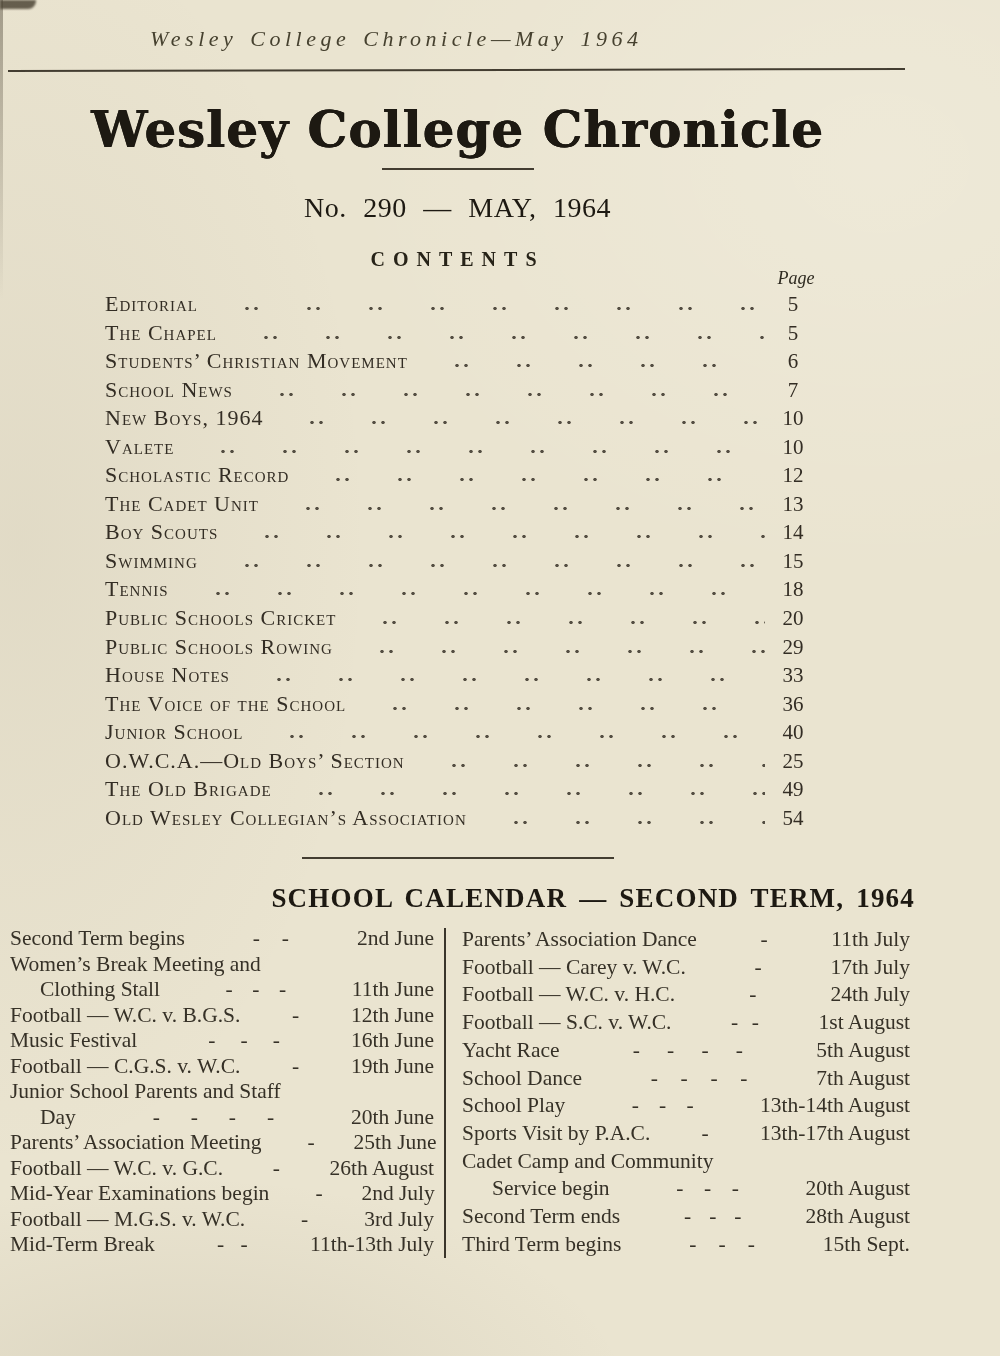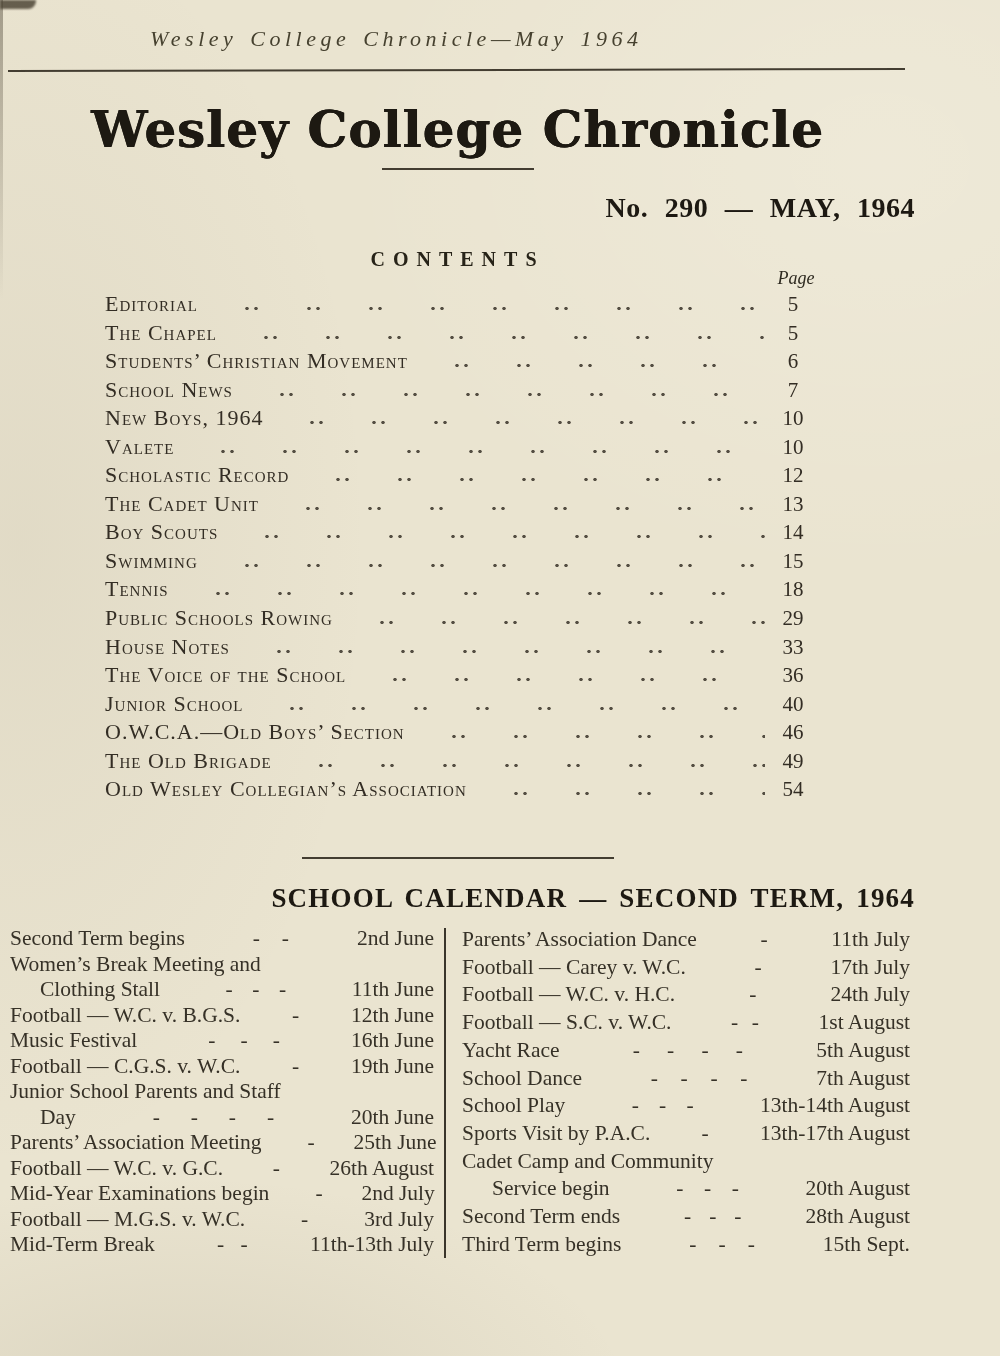--- a/index.html
+++ b/index.html
@@ -49,22 +49,22 @@
     font-size:50px;font-weight:700;letter-spacing:1px;
     color:var(--ink-dark);
     text-shadow:0.6px 0 0 currentColor, 0 0.4px 0 currentColor;
     margin-top:14px;
   }
   .masthead-rule{
     position:absolute;top:168px;left:0;right:0;margin:0 auto;
     width:152px;height:2px;background:var(--rule);
   }
   .issue-line{
-    position:absolute;top:192px;width:100%;text-align:right;
-    font-size:28px;font-weight:700;word-spacing:9px;letter-spacing:0.5px;
+    position:absolute;top:192px;width:100%;text-align:center;
+    font-size:28px;font-weight:400;word-spacing:9px;letter-spacing:0.5px;
     color:var(--ink-dark);
   }
   .contents-heading{
     position:absolute;top:248px;width:100%;text-align:center;
     font-size:20px;font-weight:700;letter-spacing:8px;
     color:#272318;
   }
   .page-col-label{
     position:absolute;top:268px;left:766px;width:60px;text-align:center;
     font-style:italic;font-size:18px;color:#2e2a20;
@@ -186,20 +186,25 @@
         <span class="toc-title">Swimming</span>
         <span class="toc-dots"></span>
         <span class="toc-page">15</span>
       </div>
       <div class="toc-row">
         <span class="toc-title">Tennis</span>
         <span class="toc-dots"></span>
         <span class="toc-page">18</span>
       </div>
       <div class="toc-row">
+        <span class="toc-title">Public Schools Cricket</span>
+        <span class="toc-dots"></span>
+        <span class="toc-page">20</span>
+      </div>
+      <div class="toc-row">
         <span class="toc-title">Public Schools Rowing</span>
         <span class="toc-dots"></span>
         <span class="toc-page">29</span>
       </div>
       <div class="toc-row">
         <span class="toc-title">House Notes</span>
         <span class="toc-dots"></span>
         <span class="toc-page">33</span>
       </div>
       <div class="toc-row">
@@ -208,21 +213,21 @@
         <span class="toc-page">36</span>
       </div>
       <div class="toc-row">
         <span class="toc-title">Junior School</span>
         <span class="toc-dots"></span>
         <span class="toc-page">40</span>
       </div>
       <div class="toc-row">
         <span class="toc-title">O.W.C.A.—Old Boys’ Section</span>
         <span class="toc-dots"></span>
-        <span class="toc-page">46</span>
+        <span class="toc-page">25</span>
       </div>
       <div class="toc-row">
         <span class="toc-title">The Old Brigade</span>
         <span class="toc-dots"></span>
         <span class="toc-page">49</span>
       </div>
       <div class="toc-row">
         <span class="toc-title">Old Wesley Collegian’s Association</span>
         <span class="toc-dots"></span>
         <span class="toc-page">54</span>

